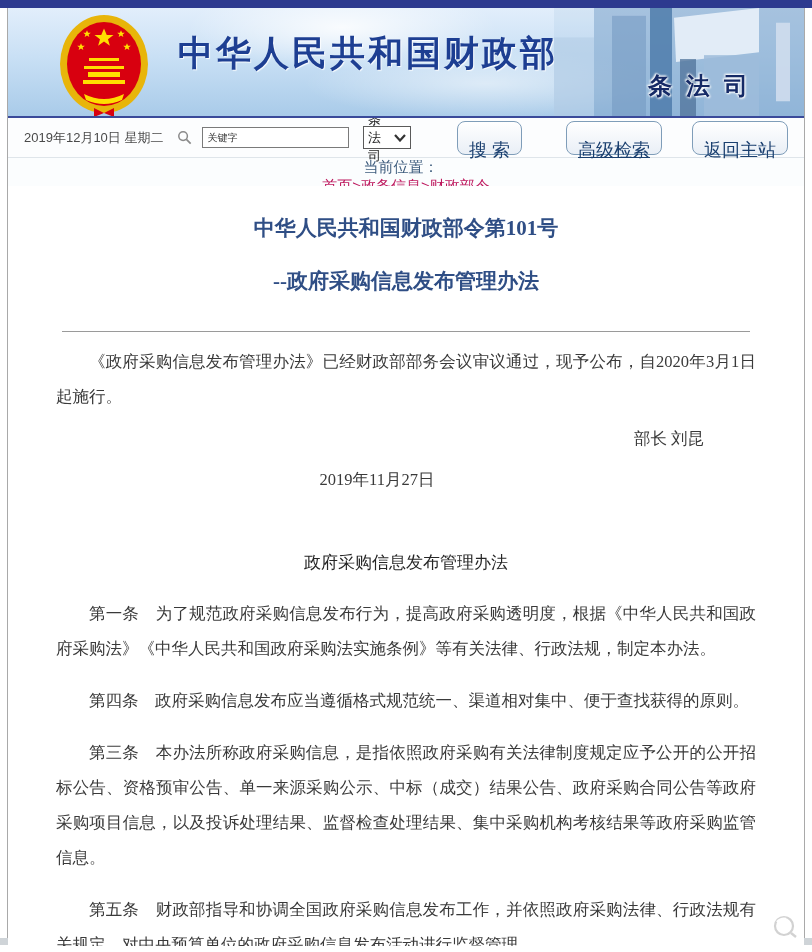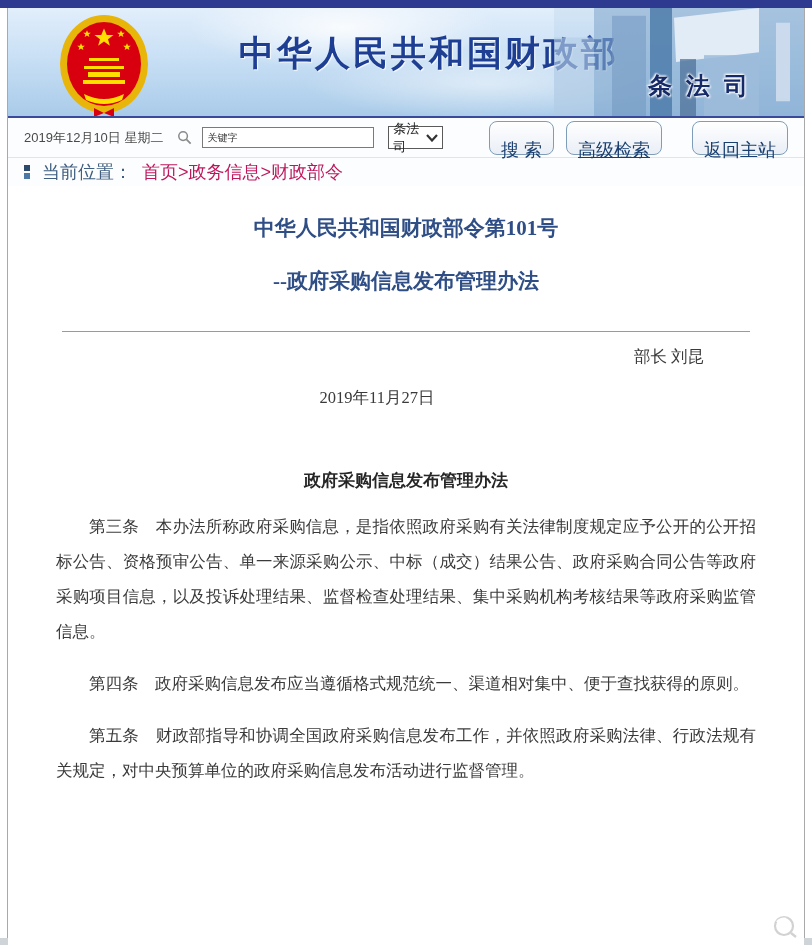--- a/index.html
+++ b/index.html
@@ -11,21 +11,21 @@
   .frame { margin: 0 7px; height: 930px; border-left: 1px solid #a9a9a9; border-right: 1px solid #a9a9a9; background: #fff; position: relative; }
 
   
   .banner { position: relative; height: 110px; border-bottom: 2px solid #3a4a9a; overflow: hidden;
     background: linear-gradient(180deg, #e2eefb 0%, #c9e0f5 45%, #a9cbe9 100%); }
   .banner::before { content: ""; position: absolute; inset: 0;
     background:
       radial-gradient(ellipse 220px 60px at 42% 18%, rgba(255,255,255,.85), rgba(255,255,255,0) 70%),
       radial-gradient(ellipse 260px 50px at 60% 70%, rgba(255,255,255,.5), rgba(255,255,255,0) 70%); }
   .emblem { position: absolute; left: 48px; top: 6px; width: 96px; height: 104px; }
-  .banner-titles { position: absolute; left: 181px; top: 22px; width: 430px; text-align: right; }
+  .banner-titles { position: absolute; left: 170px; top: 22px; width: 430px; text-align: left; }
   .banner-title-cn { font-size: 35px; font-weight: bold; color: #1d3e92; letter-spacing: 3px;
     font-family: "Liberation Serif", "DejaVu Serif", serif; text-shadow: 1px 1px 1px rgba(255,255,255,.9); white-space: nowrap; }
   .banner-title-en { margin-top: 12px; font-size: 13px; font-weight: bold; color: #1d3e92; white-space: nowrap; }
   .building-art { position: absolute; right: 0; top: 0; width: 250px; height: 100%; }
   .dept-name { position: absolute; right: 42px; bottom: 14px; font-size: 24px; font-weight: bold; color: #152a66;
     letter-spacing: 14px; font-family: "Liberation Serif", "DejaVu Serif", serif;
     text-shadow: 0 0 3px #ffffff, 1px 1px 2px #ffffff, -1px -1px 2px #ffffff; white-space: nowrap; }
 
   
   .toolbar { height: 40px; display: flex; align-items: center; padding: 0 16px;
@@ -35,43 +35,43 @@
   .keyword-input { width: 212px; height: 21px; border: 1px solid #7a7a7a; background: #fff;
     font-size: 10px; color: #333; padding: 0 4px; font-family: Liberation Sans, sans-serif; }
   .category-select { margin-left: 14px; width: 66px; height: 23px; border: 1px solid #5a5a5a; background: #fff;
     display: flex; align-items: center; justify-content: space-between; padding: 0 4px; cursor: pointer; }
   .category-select .sel-label { font-size: 13px; color: #222; }
   .chevron { width: 12px; height: 8px; flex: none; }
   .tb-btn { height: 22px; border: 1px solid #7f9db9; border-radius: 8px;
     background: linear-gradient(180deg, #ffffff, #e9eff6); color: #1a3f6f; font-size: 18px;
     padding: 16px 11px; cursor: pointer; white-space: nowrap; font-family: inherit; }
   .btn-search { margin-left: 46px; }
-  .btn-adv { margin-left: 12px; text-decoration: underline; }
+  .btn-adv { margin-left: 44px; text-decoration: underline; }
   .btn-home { margin-left: 30px; }
 
   
   .breadcrumb { height: 28px; display: flex; align-items: center; padding: 0 16px;
-    background: #fbfdfe; font-size: 18px; }
+    background: #fbfdfe; font-size: 15px; flex-direction: column; }
   .crumb-marker { width: 6px; height: 14px; margin-right: 12px;
     background: linear-gradient(180deg, #2c4a6b 0 44%, #fbfdfe 44% 56%, #4a79a5 56% 100%); }
   .crumb-label { color: #3f5d7e; margin-right: 10px; }
   .crumb-path { color: #be185d; cursor: pointer; }
 
   
   .content { position: relative; height: 760px; padding: 0 48px; background: #fff; overflow: hidden;
     font-family: "Liberation Serif", "DejaVu Serif", serif; }
   .doc-title { text-align: center; color: #2f4e85; font-weight: bold; font-size: 21px; }
   .doc-title.line1 { padding-top: 28px; }
   .doc-title.line2 { margin-top: 25px; }
   .doc-divider { border: none; border-top: 1px solid #9a9a9a; margin: 36px 6px 0 6px; }
   .para { font-size: 16.5px; line-height: 35px; color: #3a3a3a; text-indent: 2em; text-align: justify; }
   .announce { margin-top: 12px; }
   .signer { margin-top: 14px; text-align: right; text-indent: 0; padding-right: 52px; font-size: 16.5px; color: #3a3a3a; }
   .sign-date { margin-top: 19px; text-align: center; text-indent: 0; padding-right: 58px; font-size: 16.5px; color: #3a3a3a; }
-  .section-title { margin-top: 60px; text-align: center; font-size: 17px; font-weight: bold; color: #262626; }
+  .section-title { margin-top: 60px; text-align: center; font-size: 17px; font-weight: normal; color: #262626; }
   .article { margin-top: 17px; }
   .article.first { margin-top: 22px; }
 
   .watermark { position: absolute; right: 0; bottom: 6px; display: flex; align-items: center;
     color: #c9c9c9; font-size: 21px; letter-spacing: 1px; white-space: nowrap;
     font-family: "Liberation Serif", "DejaVu Serif", serif; }
   .wm-icon { width: 26px; height: 26px; margin-right: 6px; flex: none; }
 
   .bottom-strip { height: 7px; width: 100%; background: #cfd4d8; }
 </style>
@@ -139,25 +139,27 @@
   <div class="breadcrumb">
     <span class="crumb-marker"></span>
     <span class="crumb-label">当前位置：</span>
     <span class="crumb-path">首页&gt;政务信息&gt;财政部令</span>
   </div>
 
   <div class="content">
     <div class="doc-title line1">中华人民共和国财政部令第101号</div>
     <div class="doc-title line2">--政府采购信息发布管理办法</div>
     <hr class="doc-divider">
+    <p class="para announce">《政府采购信息发布管理办法》已经财政部部务会议审议通过，现予公布，自2020年3月1日起施行。</p>
     <p class="signer">部长 刘昆</p>
     <p class="sign-date">2019年11月27日</p>
     <div class="section-title">政府采购信息发布管理办法</div>
+    <p class="para article first">第一条　为了规范政府采购信息发布行为，提高政府采购透明度，根据《中华人民共和国政府采购法》《中华人民共和国政府采购法实施条例》等有关法律、行政法规，制定本办法。</p>
+    <p class="para article">第四条　政府采购信息发布应当遵循格式规范统一、渠道相对集中、便于查找获得的原则。</p>
     <p class="para article">第三条　本办法所称政府采购信息，是指依照政府采购有关法律制度规定应予公开的公开招标公告、资格预审公告、单一来源采购公示、中标（成交）结果公告、政府采购合同公告等政府采购项目信息，以及投诉处理结果、监督检查处理结果、集中采购机构考核结果等政府采购监管信息。</p>
-    <p class="para article">第四条　政府采购信息发布应当遵循格式规范统一、渠道相对集中、便于查找获得的原则。</p>
     <p class="para article">第五条　财政部指导和协调全国政府采购信息发布工作，并依照政府采购法律、行政法规有关规定，对中央预算单位的政府采购信息发布活动进行监督管理。</p>
     <div class="watermark">
       <svg class="wm-icon" viewBox="0 0 26 26" xmlns="http://www.w3.org/2000/svg">
         <circle cx="12" cy="12" r="9" fill="none" stroke="#d2d2d2" stroke-width="2.2"></circle>
         <path d="M5 8 Q9 4 14 5" fill="none" stroke="#ffffff" stroke-width="2.4"></path>
         <line x1="19" y1="19" x2="24" y2="23" stroke="#d2d2d2" stroke-width="2.4"></line>
       </svg>
     </div>
   </div>
 

